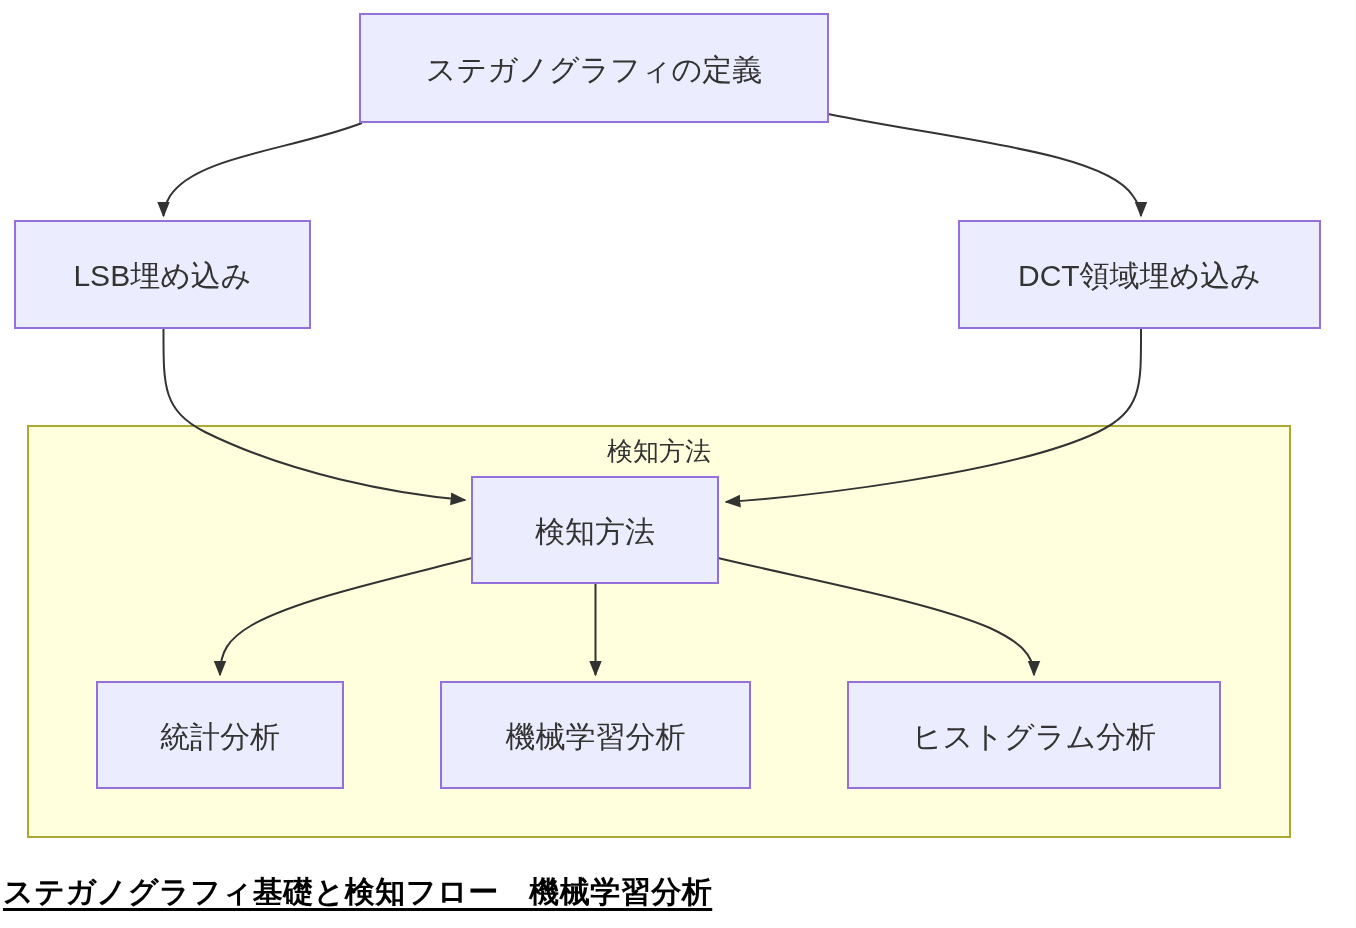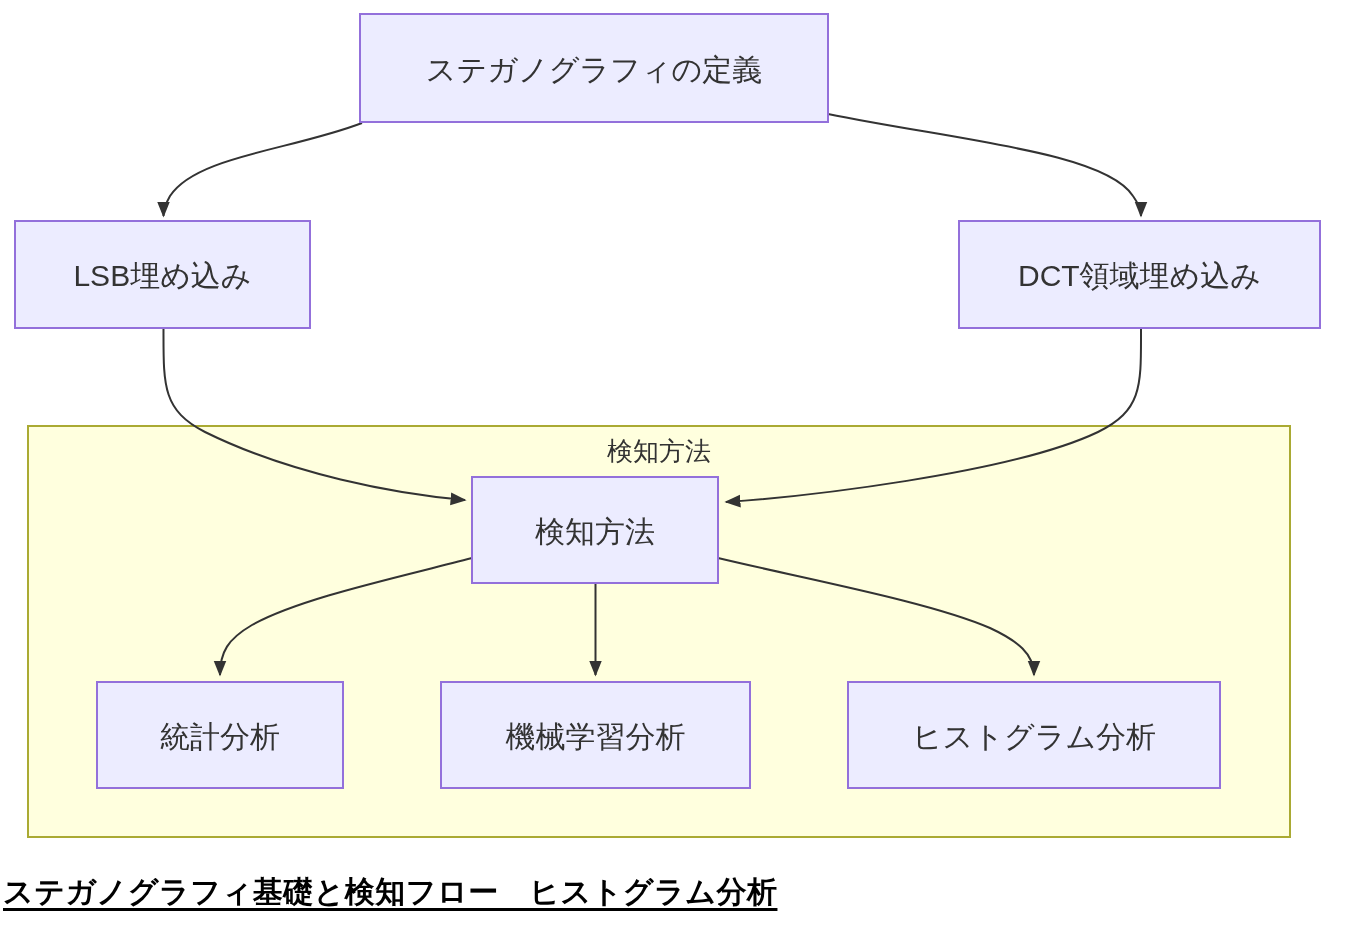--- a/index.html
+++ b/index.html
@@ -112,14 +112,14 @@
       <rect class="node-rect" x="441" y="682" width="309" height="106"></rect>
       <text class="node-label" x="595.5" y="736">機械学習分析</text>
     </g>
 
     <g>
       <rect class="node-rect" x="848" y="682" width="372" height="106"></rect>
       <text class="node-label" x="1034" y="736">ヒストグラム分析</text>
     </g>
   </svg>
 
-  <div class="caption">ステガノグラフィ基礎と検知フロー　ヒストグラム分析</div>
+  <div class="caption">ステガノグラフィ基礎と検知フロー　機械学習分析</div>
 </div>
 
 </body></html>

